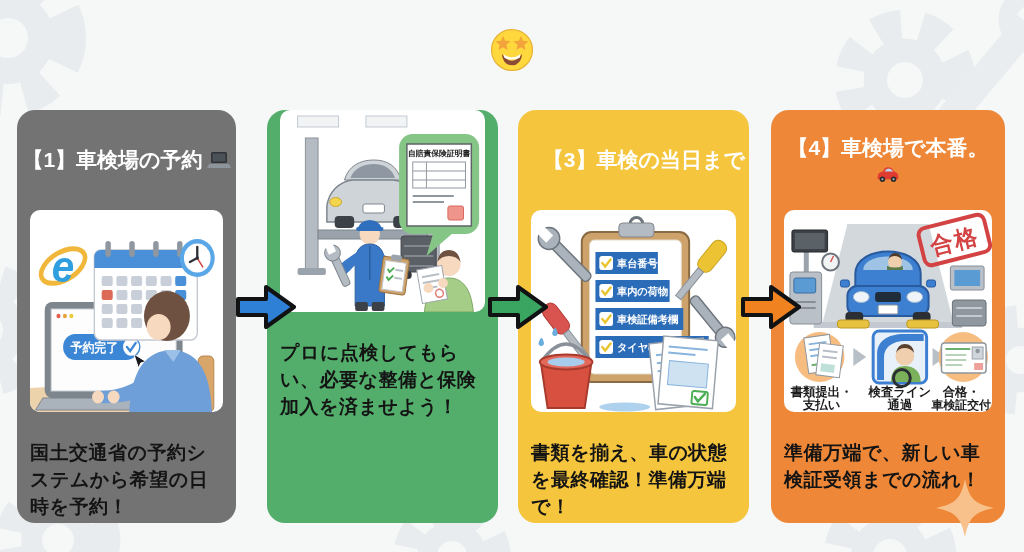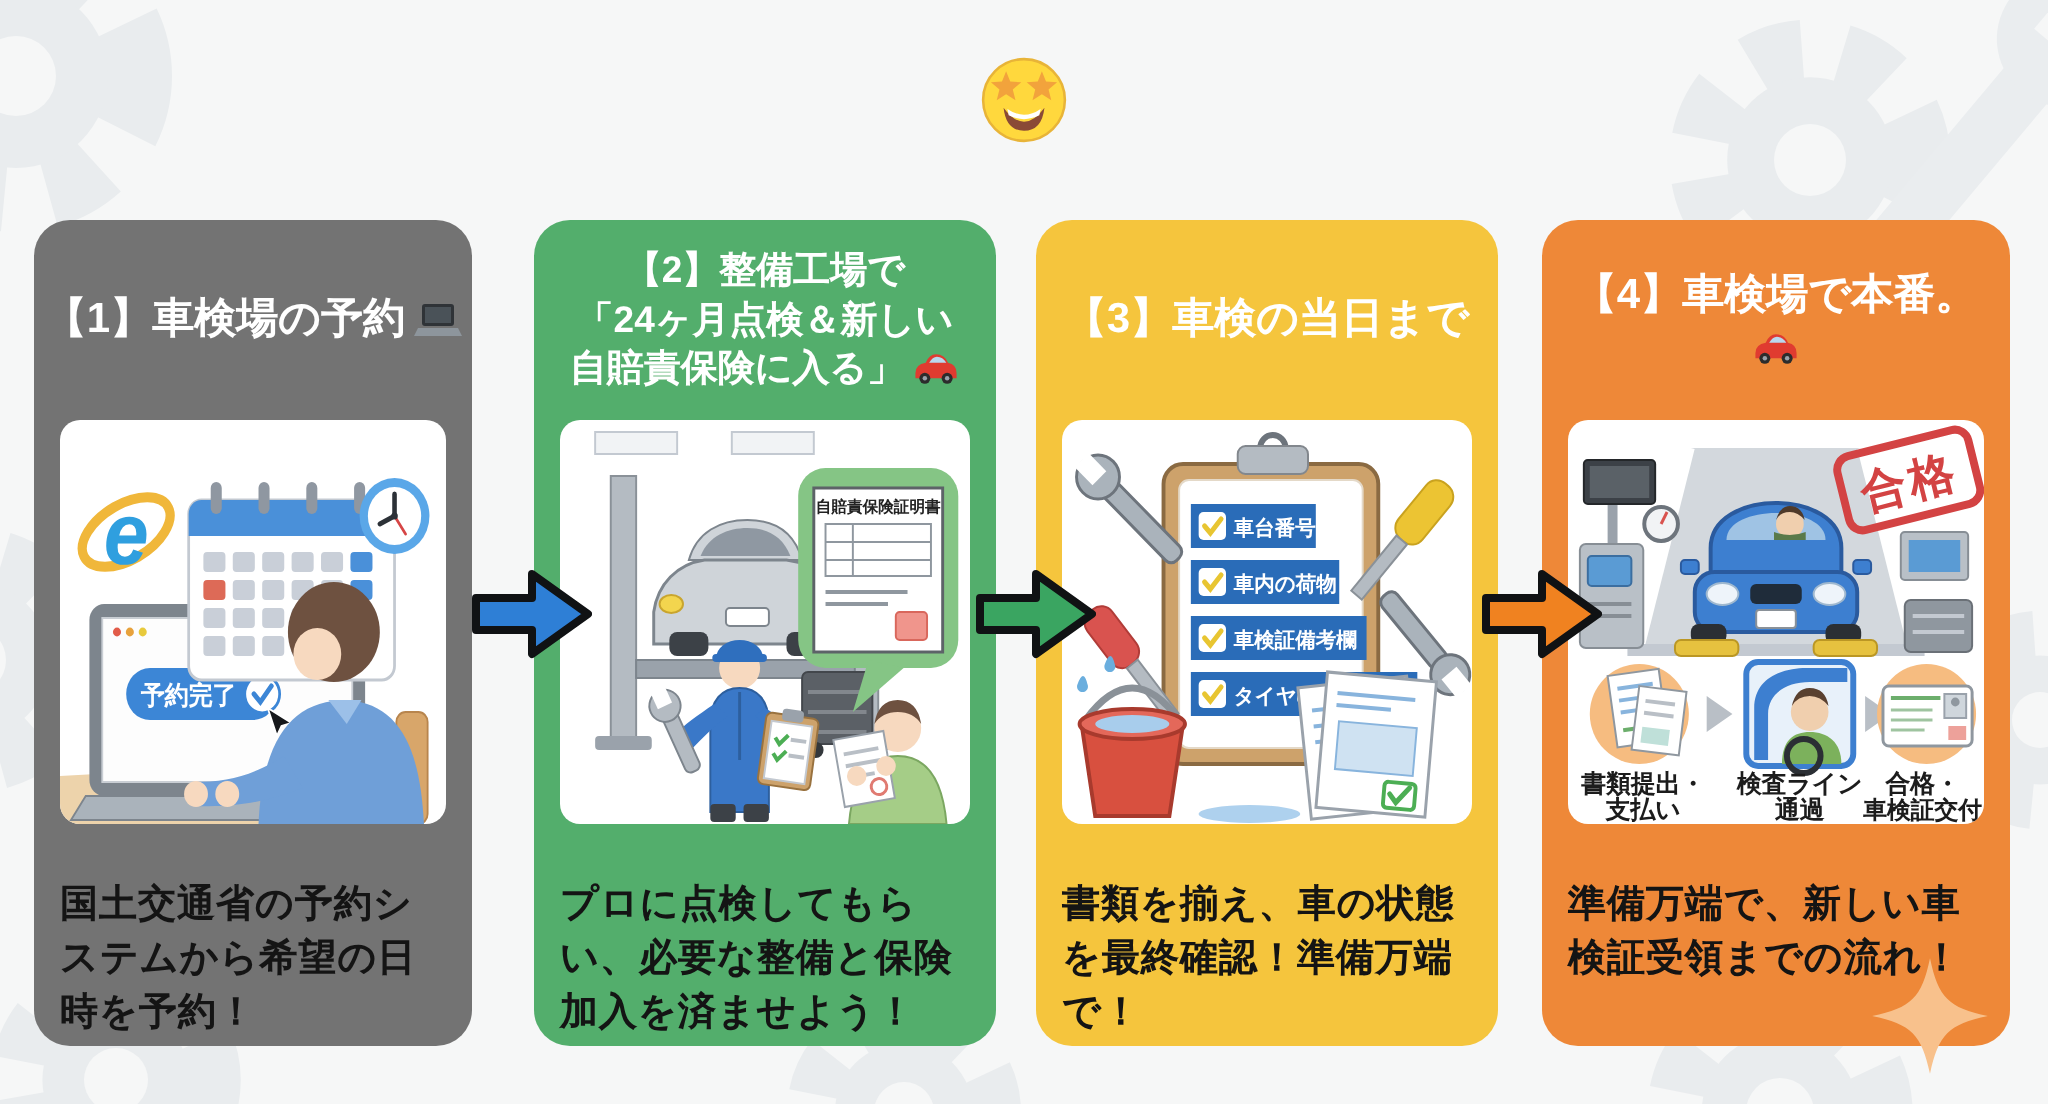--- a/index.html
+++ b/index.html
@@ -16,21 +16,21 @@
   .title-row h1{
     margin:0;font-size:43px;font-weight:800;color:#3a3a3a;letter-spacing:2px;
   }
   .emoji-star{width:46px;height:46px;}
   .panel{
     position:absolute;top:110px;height:413px;border-radius:18px;z-index:1;
     display:flex;flex-direction:column;box-sizing:border-box;
   }
   .p1{left:17px;width:219px;background:#737373;}
   .p2{left:267px;width:231px;background:#53ae6c;}
-  .p3{left:518px;width:231px;background:#f5c53d;}
+  .p3{left:518px;width:231px;background:#f5c53d;align-items:flex-end;}
   .p4{left:771px;width:234px;background:#ee8838;}
   .phead{
     height:100px;display:flex;flex-direction:column;align-items:center;justify-content:center;
     color:#fff;font-weight:800;text-align:center;line-height:1.32;padding:0 4px;
   }
   .p1 .phead,.p3 .phead,.p4 .phead{font-size:21px;}
   .p2 .phead{font-size:18.5px;}
   .hl{display:flex;align-items:center;justify-content:center;gap:4px;}
   .hemoji{width:24px;height:24px;flex:none;}
   .card{
@@ -174,39 +174,20 @@
         <path d="M122 168 C104 178 92 181 72 181 L74 193 C100 194 118 189 132 184 Z" fill="#6f9fd8"></path>
         <circle cx="74" cy="187" r="6.5" fill="#f7d9bf"></circle>
         <circle cx="91" cy="187" r="6.5" fill="#f7d9bf"></circle>
       </g>
     </svg>
   </div>
   <p class="pfoot">国土交通省の予約システムから希望の日時を予約！</p>
 </section>
 
 <section class="panel p2">
-  <div class="phead">
-    <span class="hl">
-        <span>【2】整備工場で</span>
-      </span>
-    <span class="hl">
-        <span>「24ヶ月点検＆新しい</span>
-      </span>
-    <span class="hl">
-      <span>自賠責保険に入る」</span>
-      <svg class="hemoji" viewBox="0 0 28 20">
-        <path d="M2 13 Q2 8 8 7 Q10 2 14 2 Q19 2 21 7 Q26 8 26 13 L26 16 L2 16 Z" fill="#e03b30"></path>
-        <path d="M10 7 Q12 3.5 14.5 3.5 Q18 3.5 20 7 Z" fill="#b9d7ee"></path>
-        <circle cx="7.5" cy="16" r="3.2" fill="#2c2c2c"></circle>
-          <circle cx="20.5" cy="16" r="3.2" fill="#2c2c2c"></circle>
-        <circle cx="7.5" cy="16" r="1.3" fill="#9aa2ab"></circle>
-          <circle cx="20.5" cy="16" r="1.3" fill="#9aa2ab"></circle>
-      </svg>
-    </span>
-  </div>
   <div class="card">
     <svg viewBox="0 0 210 202" preserveAspectRatio="none">
       <g>
         <rect x="18" y="6" width="42" height="11" fill="#f1f3f5" stroke="#c3c9d1"></rect>
         <rect x="88" y="6" width="42" height="11" fill="#f1f3f5" stroke="#c3c9d1"></rect>
       </g>
       <g>
         <rect x="26" y="28" width="13" height="132" fill="#b4bbc2" stroke="#8a9198"></rect>
         <rect x="150" y="28" width="13" height="132" fill="#b4bbc2" stroke="#8a9198"></rect>
         <rect x="18" y="158" width="29" height="7" rx="2" fill="#9aa2ab"></rect>

